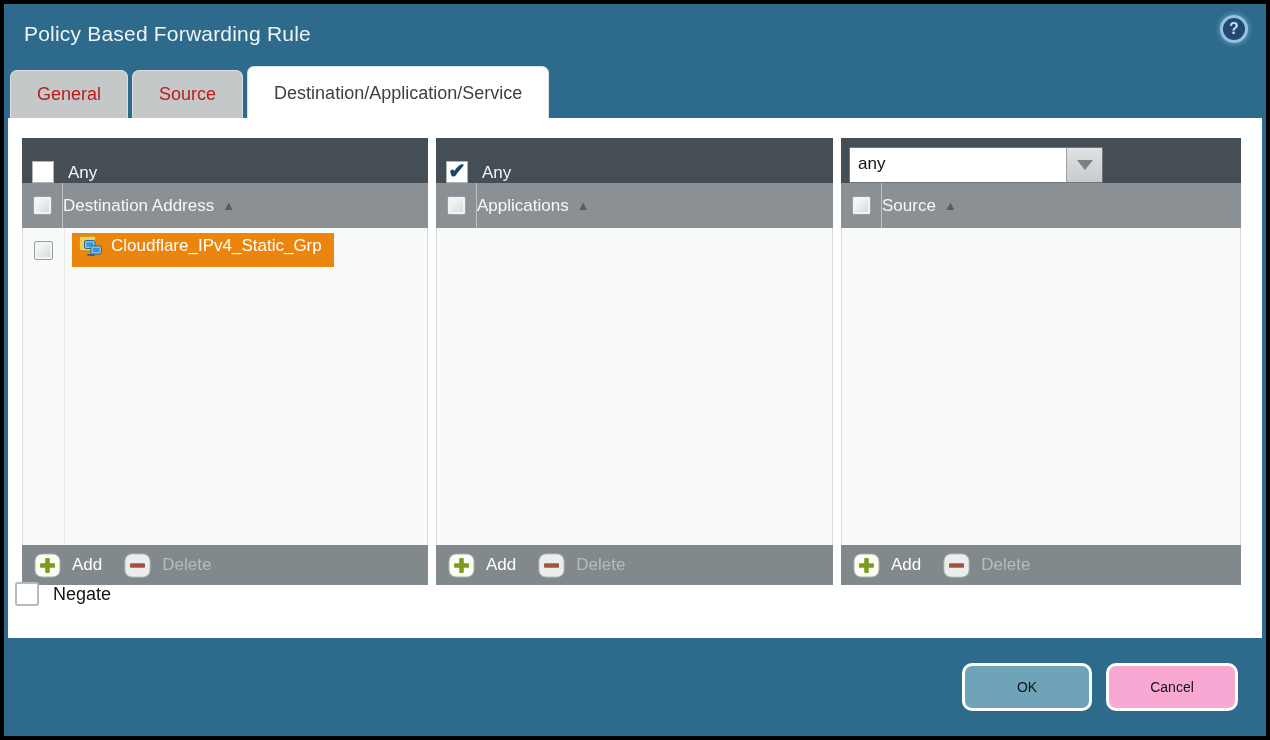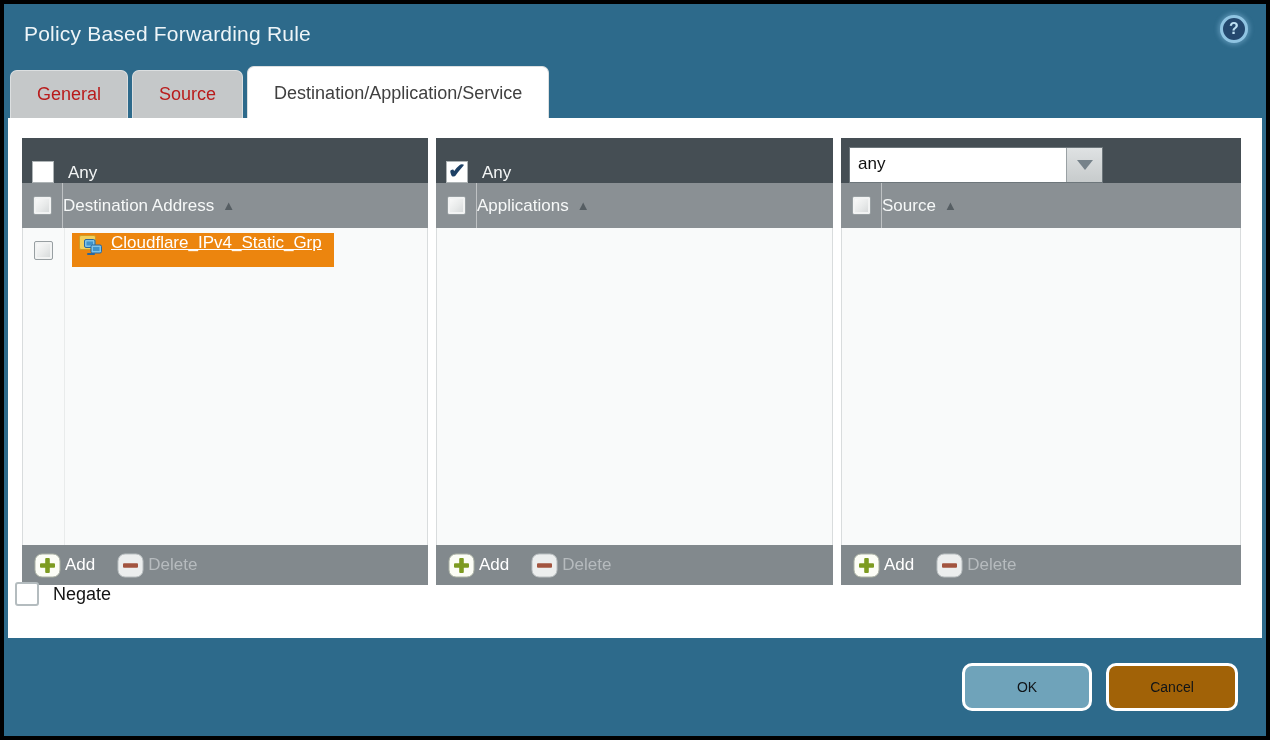--- a/index.html
+++ b/index.html
@@ -42,47 +42,47 @@
             display:inline-flex; align-items:center; justify-content:center; cursor:pointer; }
   .cb-any .mark { color:#1e4165; font-size:21px; font-weight:bold; line-height:1; margin-top:-3px; }
   .cb-gray { width:19px; height:19px; border:1px solid #989fa2; border-radius:2px; cursor:pointer;
              background:linear-gradient(135deg,#fdfdfd 0%,#e8eaea 55%,#d2d5d6 100%);
              box-shadow:inset 0 0 0 2px #f2f3f3; }
   .cb-negate { width:24px; height:24px; background:#fff; border:2px solid #b4bcbf; border-radius:3px; cursor:pointer; }
 
   
   .row { height:44px; display:flex; align-items:center; }
   .rcb-cell { width:41px; display:flex; justify-content:center; flex:none; }
-  .selection { display:inline-flex; gap:6px; background:#ec850e; color:#fff;
-               height:34px; padding:0 12px 8px 6px; margin-left:8px; font-size:17px; cursor:pointer;text-decoration:underline; }
+  .selection { display:inline-flex; align-items:center; gap:6px; background:#ec850e; color:#fff;
+               height:34px; padding:0 12px 8px 6px; margin-left:8px; font-size:17px; cursor:pointer; }
 
   
   .dropdown { display:flex; align-items:stretch; height:36px; width:254px; margin-left:8px; cursor:pointer;
               border:1px solid #6d767b; background:#fff; }
   .dd-value { flex:1; font-size:17px; color:#111; padding:6px 0 0 8px; background:#fff; }
   .dd-btn { width:36px; background:linear-gradient(#dfe2e3,#c7cbcc); border-left:1px solid #9aa1a4;
             display:flex; align-items:center; justify-content:center; }
   .tri-down { width:0; height:0; border-left:8px solid transparent; border-right:8px solid transparent;
               border-top:10px solid #76828a; }
 
   
-  .action { display:inline-flex; align-items:center; gap:4px; font-size:17px; color:#fff; cursor:pointer; }
+  .action { display:inline-flex; align-items:center; gap:11px; font-size:17px; color:#fff; cursor:pointer; }
   .action.disabled { color:#b6bbbe; }
 
   
   .negate-row { position:absolute; left:7px; top:464px; display:flex; align-items:center; gap:14px; }
   .negate-row label { font-size:18px; color:#141414; }
 
   
   .dialog-footer { position:absolute; left:0; right:0; bottom:0; top:634px;
                    display:flex; align-items:center; justify-content:flex-end; gap:14px; padding-right:28px; }
   .btn { height:48px; border:3px solid #fff; border-radius:10px; font-size:14px; color:#101418;
          cursor:pointer; font-family:"Liberation Sans", sans-serif; }
   .btn.ok { width:130px; background:#6fa3ba; }
-  .btn.cancel { width:132px; background:#a16207; }
+  .btn.cancel { width:132px; background:#f9a8d4; }
 </style>
 </head>
 <body>
 
 <div class="screen">
   <div class="dialog">
 
     <div class="titlebar">
       <span class="title">Policy Based Forwarding Rule</span>
       <div class="help">

